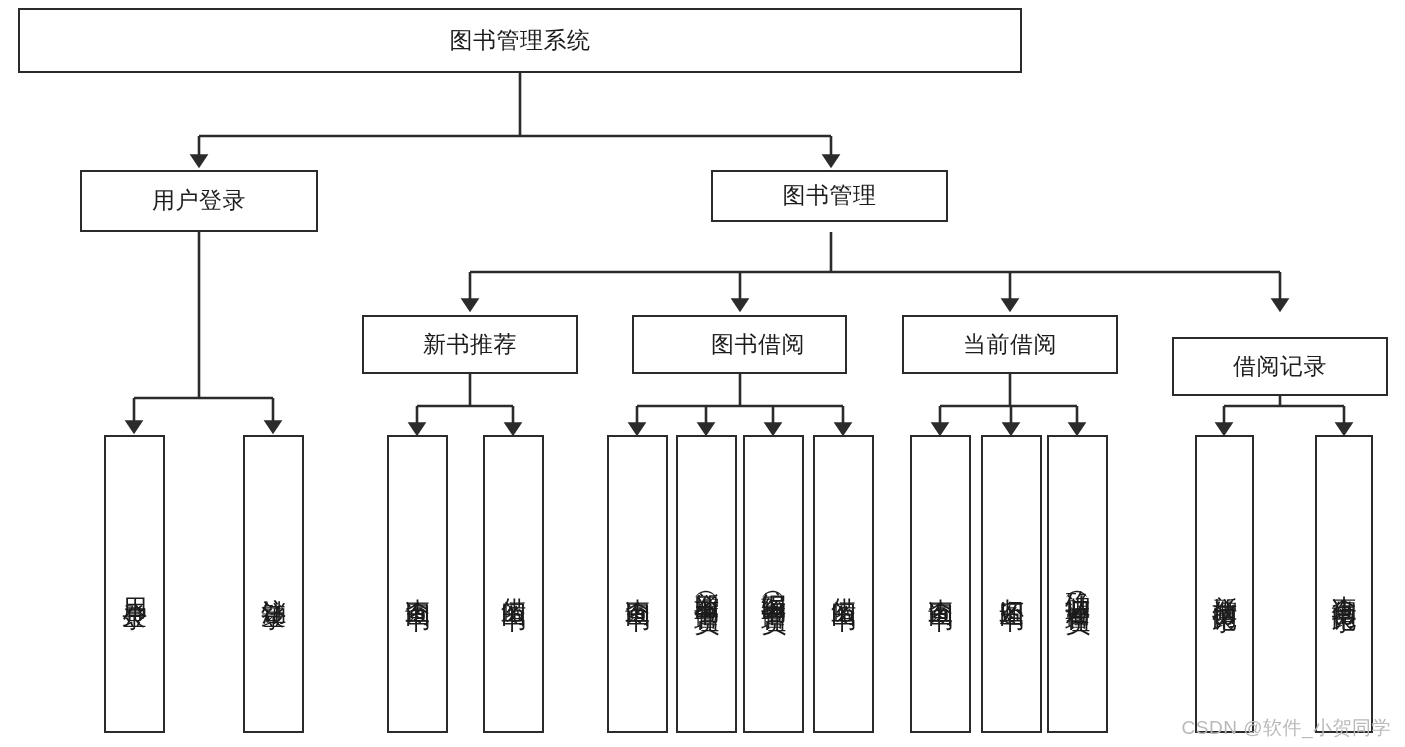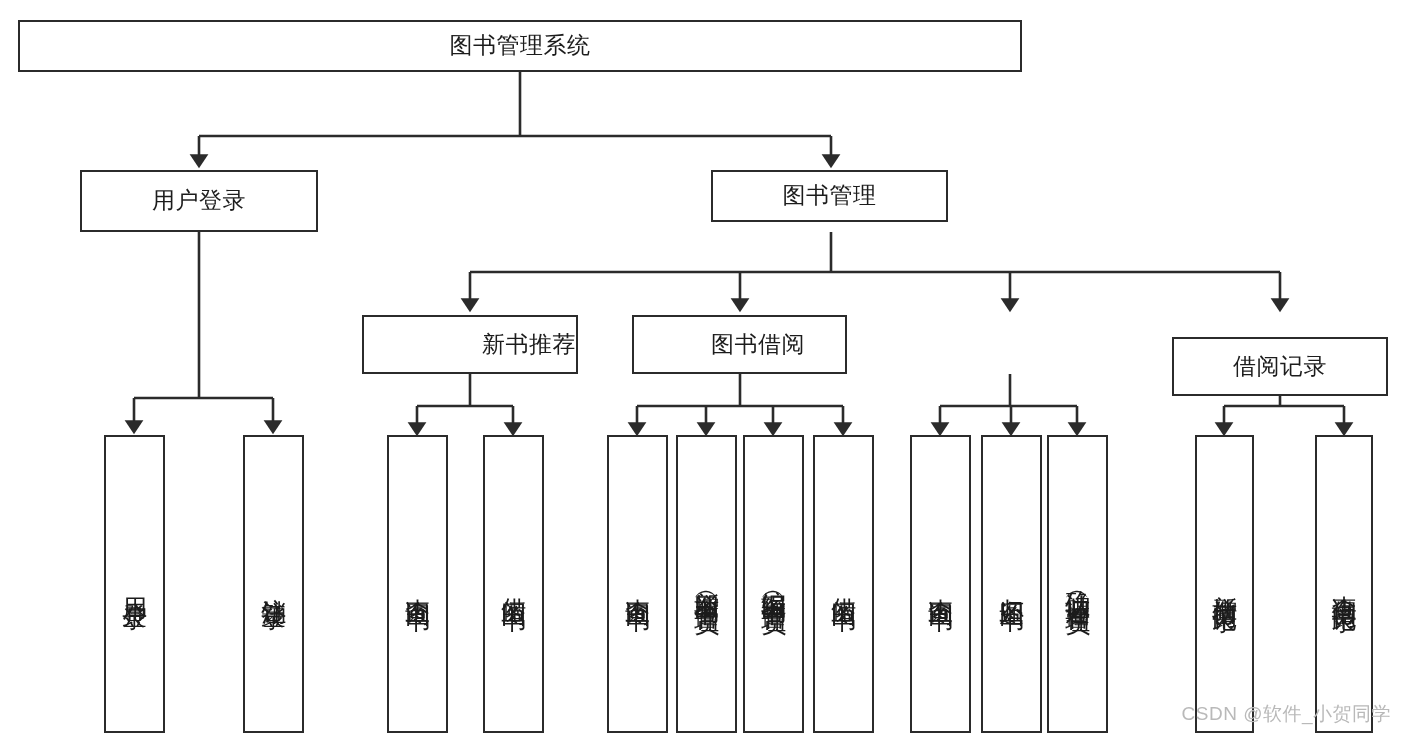--- a/index.html
+++ b/index.html
@@ -54,21 +54,21 @@
     text-orientation: upright;
     white-space: normal;
     text-align: center;
   }
   .node-label {
     display: block;
   }
   #watermark {
     position: absolute;
     right: 14px;
-    bottom: 20px;
+    bottom: 6px;
     font-size: 19px;
     color: #b9b9b9;
     letter-spacing: 0.5px;
     white-space: nowrap;
     pointer-events: none;
   }
 </style>
 </head>
 <body>
 
@@ -118,37 +118,40 @@
       <path d="M1011,406 L1011,428" marker-end="url(#arrow)"></path>
       <path d="M1077,406 L1077,428" marker-end="url(#arrow)"></path>
 
       <path d="M1280,374 L1280,406"></path>
       <path d="M1224,406 L1344,406"></path>
       <path d="M1224,406 L1224,428" marker-end="url(#arrow)"></path>
       <path d="M1344,406 L1344,428" marker-end="url(#arrow)"></path>
     </g>
   </svg>
 
-  <div class="node horiz" style="left:18px; top:20px; width:1004px; height:52px;">
+  <div class="node horiz" style="left:18px; top:8px; width:1004px; height:65px;">
     <span class="node-label">图书管理系统</span>
   </div>
 
   <div class="node horiz" style="left:80px; top:170px; width:238px; height:62px;">
     <span class="node-label">用户登录</span>
   </div>
   <div class="node horiz" style="left:711px; top:170px; width:237px; height:52px;">
     <span class="node-label">图书管理</span>
   </div>
 
-  <div class="node horiz" style="left:362px; top:315px; width:216px; height:59px;justify-content:flex-end;">
+  <div class="node horiz" style="left:362px; top:315px; width:216px; height:59px;">
     <span class="node-label">新书推荐</span>
   </div>
   <div class="node horiz" style="left:632px; top:315px; width:215px; height:59px;padding-left:37px;">
     <span class="node-label">图书借阅</span>
   </div>
+  <div class="node horiz" style="left:902px; top:315px; width:216px; height:59px;">
+    <span class="node-label">当前借阅</span>
+  </div>
   <div class="node horiz" style="left:1172px; top:315px; width:216px; height:59px;margin-top:22px;">
     <span class="node-label">借阅记录</span>
   </div>
 
   <div class="node vert" style="left:104px; top:435px; width:61px; height:298px;">
     <span class="node-label">用户登录</span>
   </div>
   <div class="node vert" style="left:243px; top:435px; width:61px; height:298px;">
     <span class="node-label">注销登录</span>
   </div>

